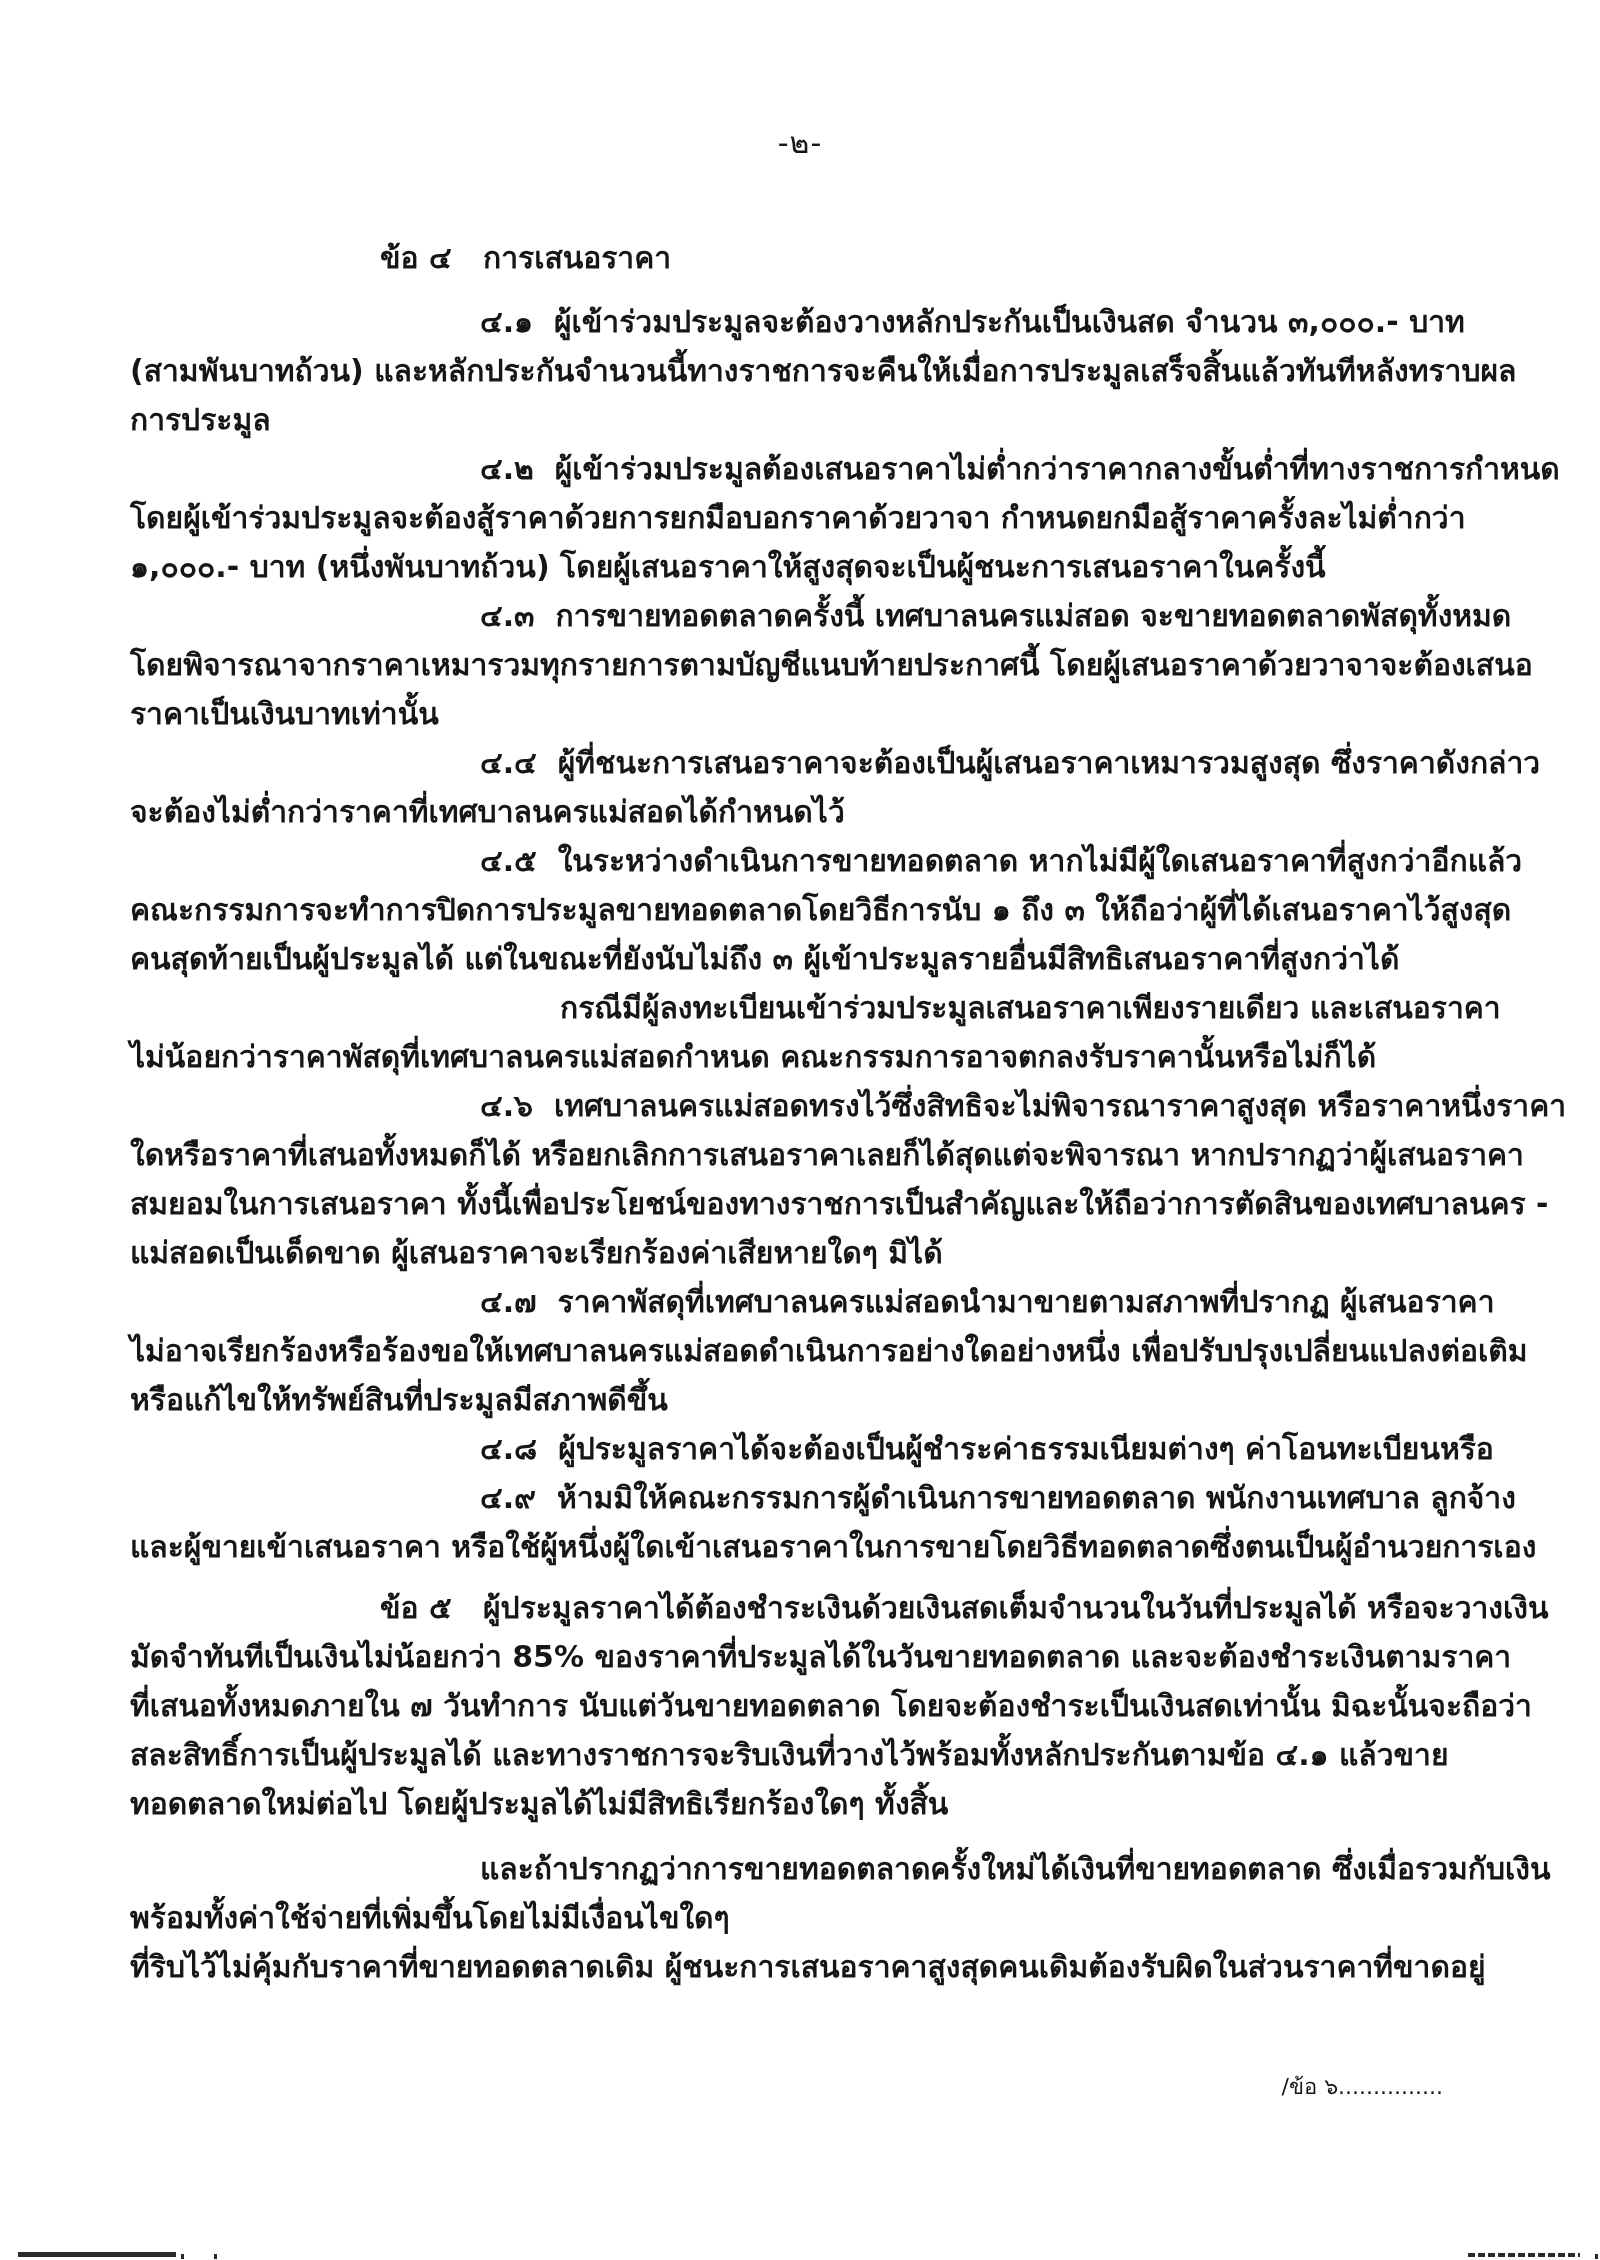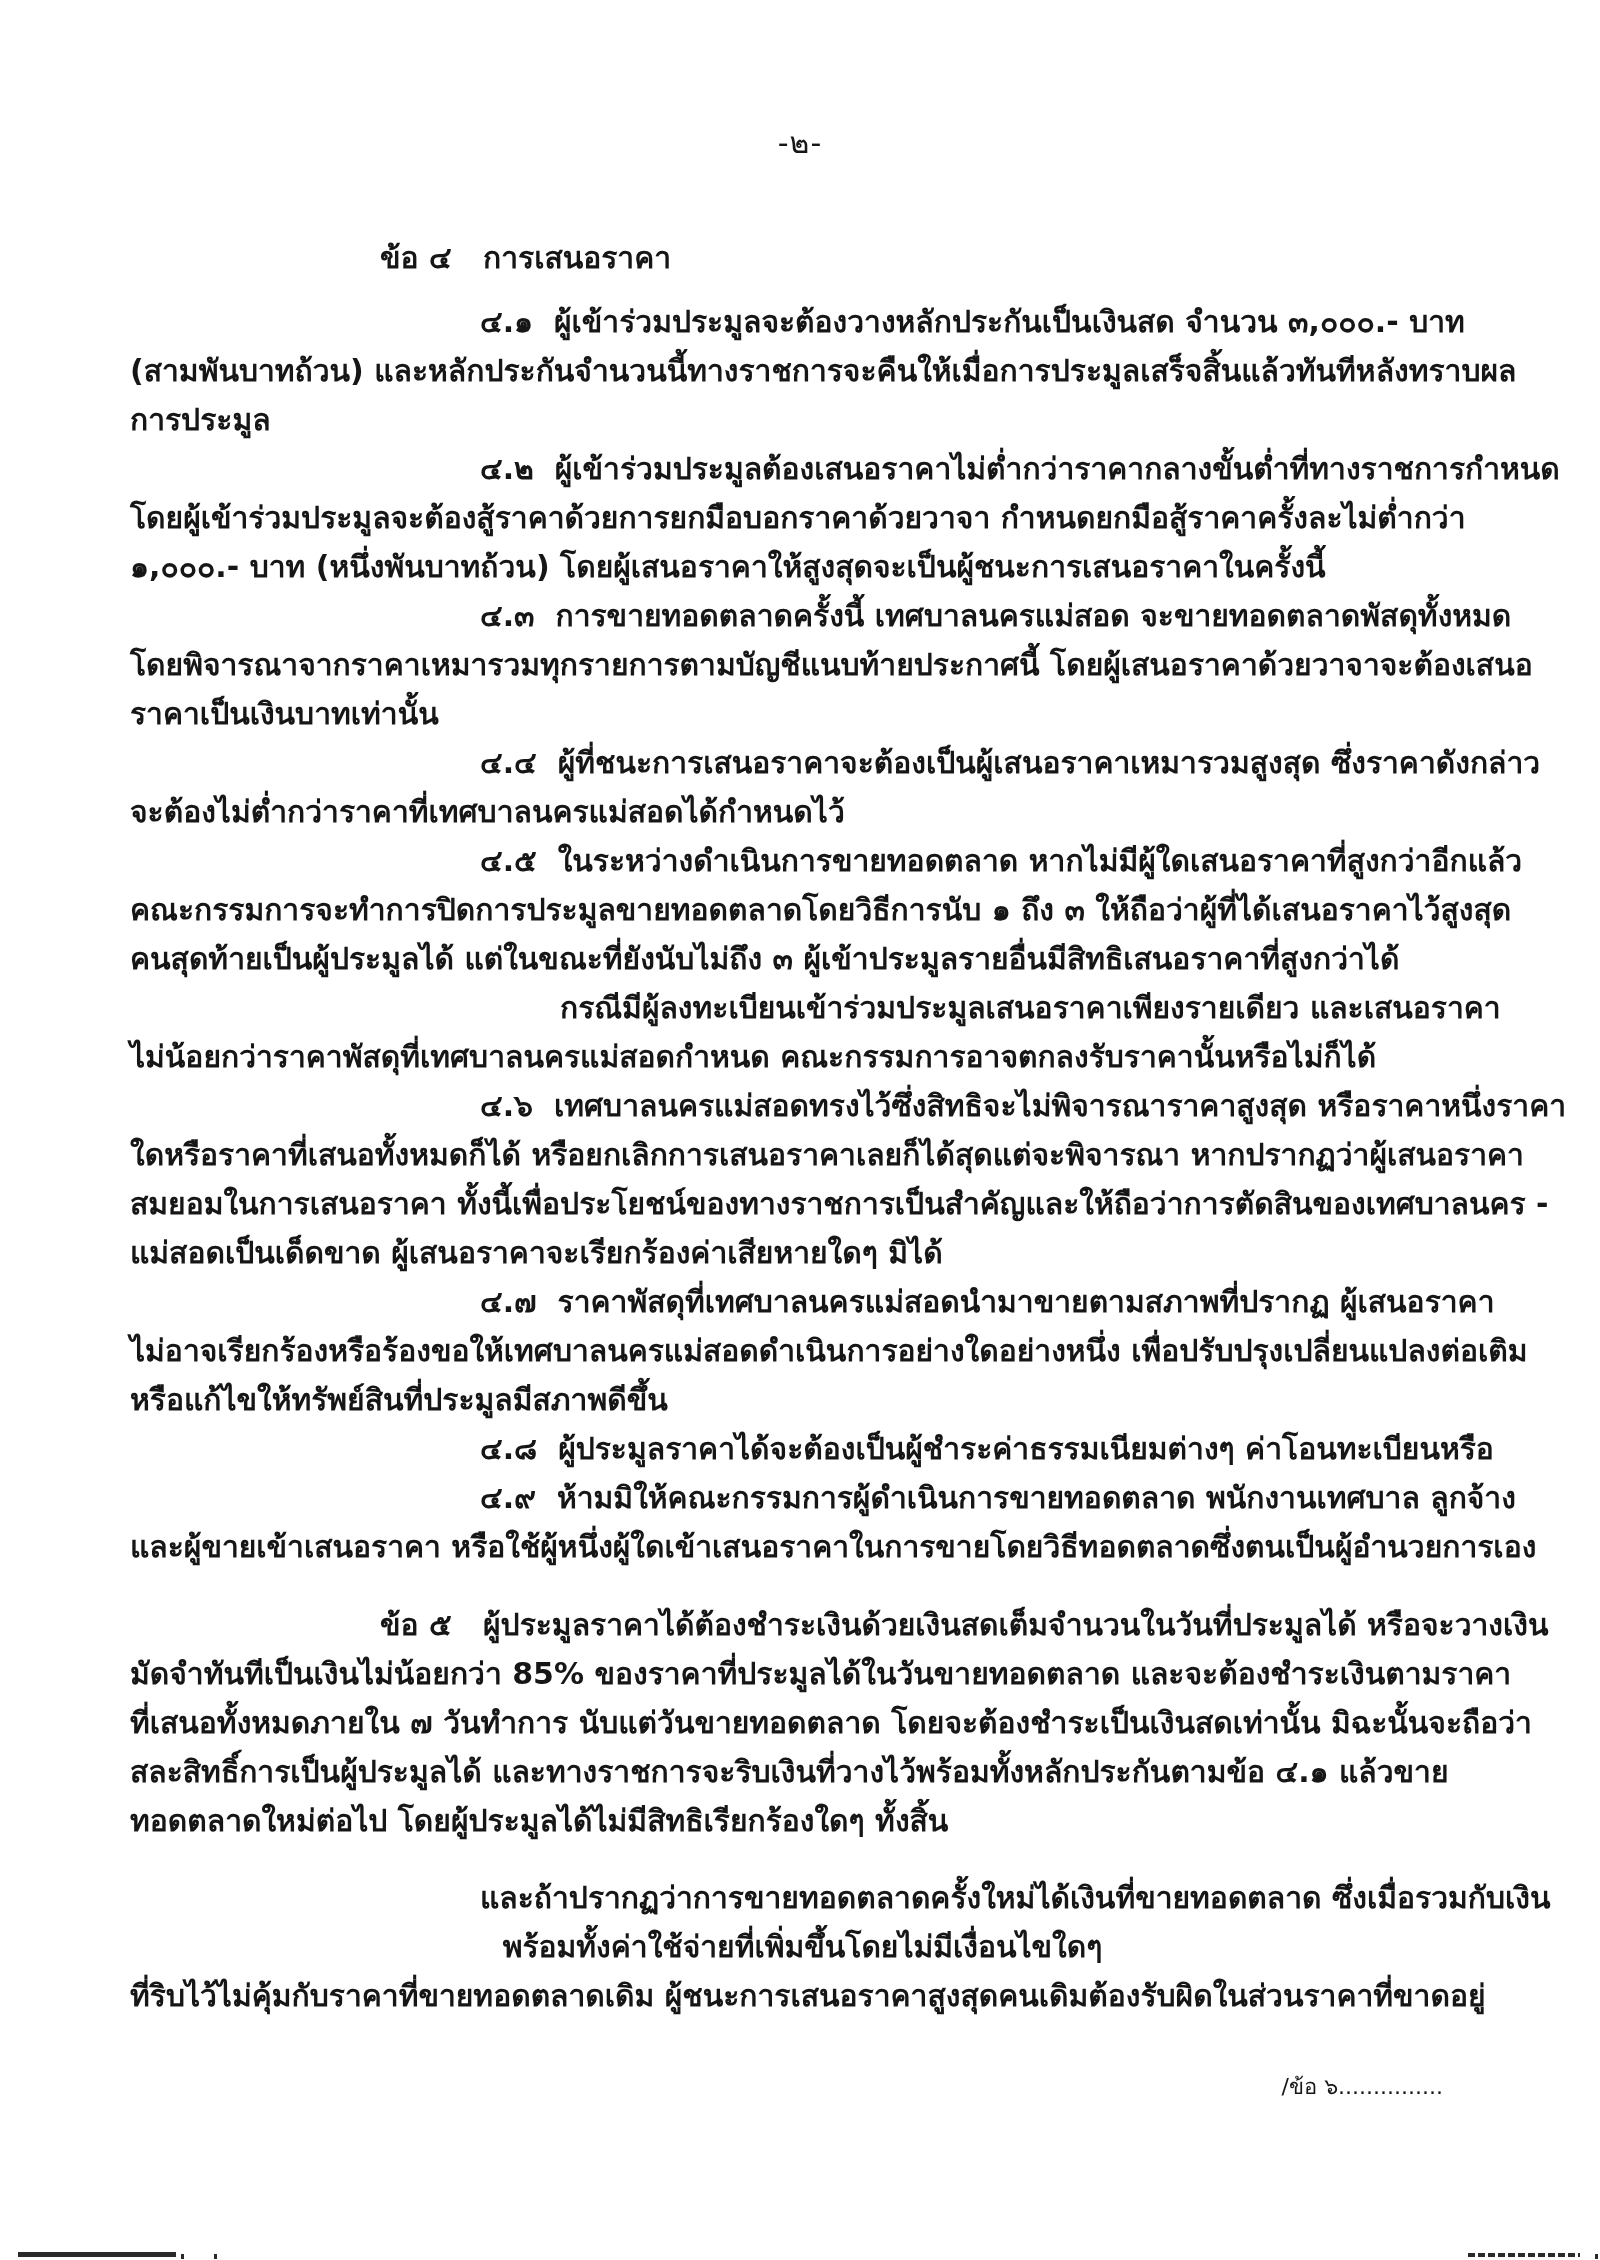--- a/index.html
+++ b/index.html
@@ -38,22 +38,22 @@
     line-height: 49px;
     font-size: 30px;
     white-space: pre;
   }
   .block-heading > .line.first      { padding-left: 250px; }
   .block-clause  > .line.first      { padding-left: 250px; }
   .block-item    > .line.first      { padding-left: 350px; }
   .block-sub     > .line.first      { padding-left: 430px; }
   .block-continuation > .line.first { padding-left: 350px; }
   .block-heading      { margin-bottom: 15px; }
-  .block-clause       { margin-top: 29px; }
-  .block-continuation { margin-top: 28px; text-align: center; }
+  .block-clause       { margin-top: 12px; }
+  .block-continuation { margin-top: 16px; }
   .footer-note {
     position: absolute;
     top: 2062px;
     right: 157px;
     font-size: 22px;
     line-height: 49px;
     white-space: pre;
   }
   .scan-artifact {
     position: absolute;

